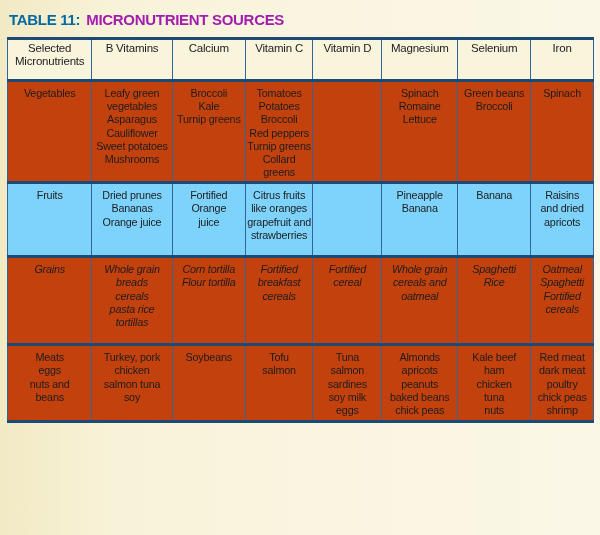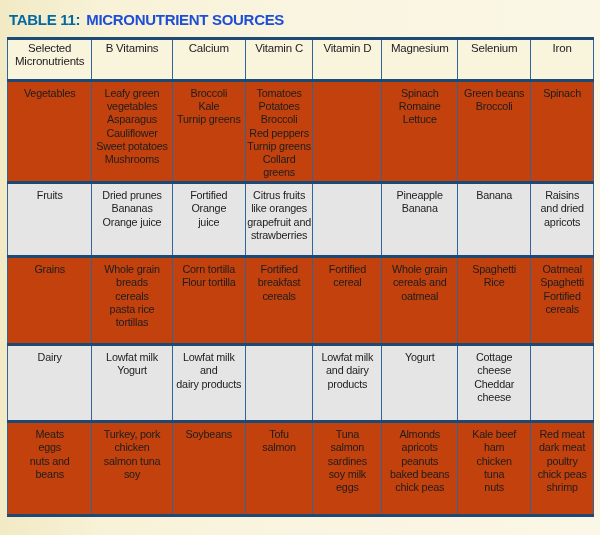--- a/index.html
+++ b/index.html
@@ -13,21 +13,21 @@
     padding: 9px 6px 6px 7px;
   }
   .title-bar {
     padding: 2px 0 9px 2px;
     font-size: 15px;
     font-weight: bold;
     letter-spacing: -0.3px;
     white-space: nowrap;
   }
   .title-prefix { color: #0369a1; }
-  .title-main { color: #1d4ed8; margin-left: 6px; }
+  .title-main { color: #a21caf; margin-left: 6px; }
   table.micro-table {
     border-collapse: collapse;
     width: 587px;
     table-layout: fixed;
     background: transparent;
     padding-left: 12px;
   }
   table.micro-table td, table.micro-table th {
     border-left: 1.5px solid #33639b;
     border-right: 1.5px solid #33639b;
@@ -49,24 +49,24 @@
     vertical-align: middle;
     padding: 2px 1px;
     color: #141416;
   }
   tbody td {
     font-size: 10.8px;
     line-height: 1.22;
     padding: 5px 1px 2px 1px;
   }
   tbody tr.row-a td { background: #c2410c; }
-  tbody tr.row-b td { background: #e5e5e5; }
+  tbody tr.row-b td { background: #7dd3fc; }
   tbody tr:nth-child(1) td { height: 102px; }
   tbody tr:nth-child(2) td { height: 74px; }
-  tbody tr:nth-child(3) td { height: 88px; }
+  tbody tr:nth-child(3) td { height: 88px; font-style: italic; }
   tbody tr:nth-child(4) td { height: 77px; }
   tbody tr:nth-child(5) td { height: 94px; margin-left: 21px; }
 </style>
 </head>
 <body>
 
 <div class="title-bar">
   <span class="title-prefix">TABLE 11:</span><span class="title-main">MICRONUTRIENT SOURCES</span>
 </div>
 
@@ -157,38 +157,20 @@
         <td>Whole grain
 cereals and
 oatmeal</td>
         <td>Spaghetti
 Rice</td>
         <td>Oatmeal
 Spaghetti
 Fortified
 cereals</td>
       </tr>
-      <tr class="row-b">
-        <td>Dairy</td>
-        <td>Lowfat milk
-Yogurt</td>
-        <td>Lowfat milk
-and
-dairy products</td>
-        <td></td>
-        <td>Lowfat milk
-and dairy
-products</td>
-        <td>Yogurt</td>
-        <td>Cottage
-cheese
-Cheddar
-cheese</td>
-        <td></td>
-      </tr>
       <tr class="row-a">
         <td>Meats
 eggs
 nuts and
 beans</td>
         <td>Turkey, pork
 chicken
 salmon tuna
 soy</td>
         <td>Soybeans</td>

